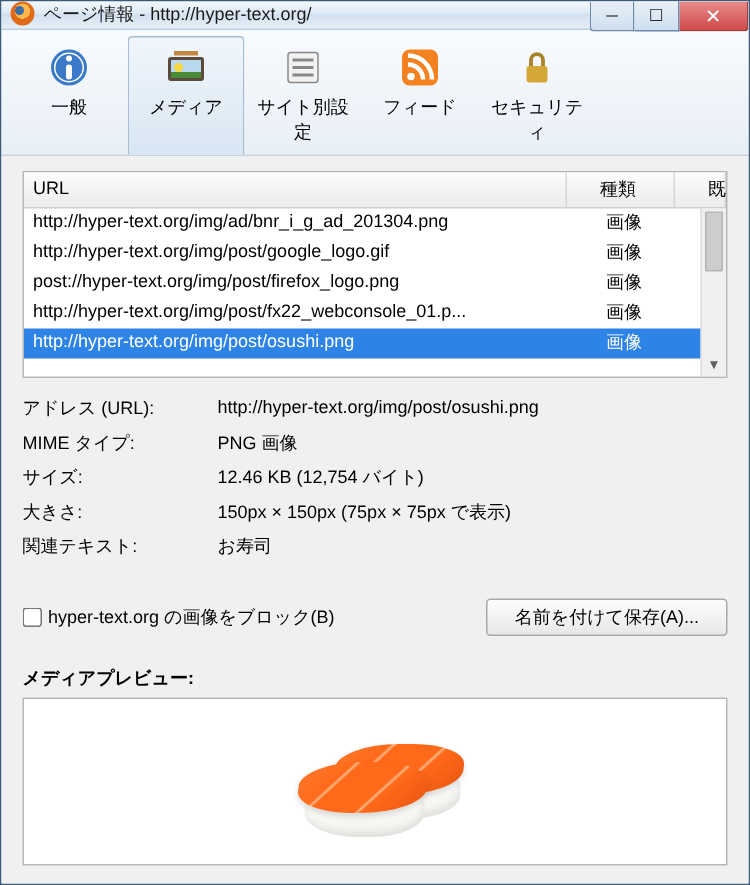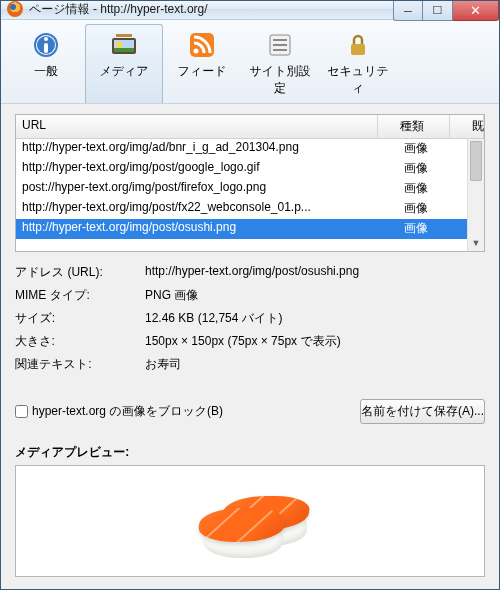--- a/index.html
+++ b/index.html
@@ -44,21 +44,21 @@
 .scrollbar .arr { position:absolute; left:0; right:0; height:17px; display:flex;align-items:center;justify-content:center; color:#606060; font-size:9px;}
 .scrollbar .arr.up{top:0;} .scrollbar .arr.dn{bottom:0;}
 
 .details { margin-top:12px; }
 .drow { display:flex; margin-bottom:6px; }
 .dlabel { width: 130px; }
 .dval { flex:1; }
 
 .blockrow { display:flex; align-items:center; margin-top:20px; }
 .blockrow input { margin-right:4px; }
-.saveasbtn { margin-left:auto; padding:3px 0; background:linear-gradient(#fdfdfd,#e8e8e8); border:1px solid #a8a8a8; border-radius:3px; cursor:pointer; }
+.saveasbtn { margin-left:auto; padding:3px 18px; background:linear-gradient(#fdfdfd,#e8e8e8); border:1px solid #a8a8a8; border-radius:3px; cursor:pointer; }
 
 .previewlabel { margin-top:20px; font-weight:bold; }
 .previewbox { flex:1; margin-top:4px; border:1px solid #b5b5b5; background:#fff; display:flex; align-items:center; justify-content:center; position:relative; overflow:hidden; }
 .sushi { width:150px; height:110px; position:relative; }
 .rice { position:absolute; width:80px; height:36px; background:linear-gradient(#fff,#f2f2ee); border-radius:40% 40% 45% 45%; box-shadow: inset -2px -3px 5px rgba(0,0,0,0.08); }
 .fish { position:absolute; width:86px; height:34px; border-radius:48% 40% 50% 42%; background:linear-gradient(135deg,#ff7a2e 0%,#ff6a1a 30%,#ffb480 32%,#ff6a1a 34%,#ff6a1a 60%,#ffb480 62%,#ff6a1a 64%,#e65410 100%); transform:skewX(-6deg); box-shadow:0 2px 4px rgba(0,0,0,0.15); }
 .piece1 .rice { left:28px; top:56px; }
 .piece1 .fish { left:24px; top:42px; }
 .piece2 .rice { left:52px; top:44px; }
 .piece2 .fish { left:48px; top:30px; }
@@ -99,38 +99,38 @@
             <circle cx="9" cy="14" r="3" fill="#f5d742"></circle>
             <rect x="4" y="17" width="20" height="4" fill="#4a8a3a"></rect>
             <rect x="6" y="3" width="16" height="3" fill="#c08840"></rect>
           </svg>
       </div>
       <div class="tlabel">メディア</div>
     </div>
     <div class="tab">
       <div class="ticon">
         <svg width="28" height="28">
+            <rect x="4" y="4" width="20" height="20" rx="2" fill="#f2f2f2" stroke="#888"></rect>
+            <rect x="7" y="8" width="14" height="2" fill="#888"></rect>
+            <rect x="7" y="13" width="14" height="2" fill="#888"></rect>
+            <rect x="7" y="18" width="14" height="2" fill="#888"></rect>
+          </svg>
+      </div>
+      <div class="tlabel">サイト別設定</div>
+    </div>
+    <div class="tab">
+      <div class="ticon">
+        <svg width="28" height="28">
             <rect x="2" y="2" width="24" height="24" rx="5" fill="#f58220"></rect>
             <circle cx="8" cy="20" r="2.5" fill="#fff"></circle>
             <path d="M6 12 a10 10 0 0 1 10 10" stroke="#fff" stroke-width="3" fill="none"></path>
             <path d="M6 6 a16 16 0 0 1 16 16" stroke="#fff" stroke-width="3" fill="none"></path>
           </svg>
       </div>
       <div class="tlabel">フィード</div>
-    </div>
-    <div class="tab">
-      <div class="ticon">
-        <svg width="28" height="28">
-            <rect x="4" y="4" width="20" height="20" rx="2" fill="#f2f2f2" stroke="#888"></rect>
-            <rect x="7" y="8" width="14" height="2" fill="#888"></rect>
-            <rect x="7" y="13" width="14" height="2" fill="#888"></rect>
-            <rect x="7" y="18" width="14" height="2" fill="#888"></rect>
-          </svg>
-      </div>
-      <div class="tlabel">サイト別設定</div>
     </div>
     <div class="tab">
       <div class="ticon">
         <svg width="28" height="28">
             <rect x="7" y="13" width="14" height="11" rx="2" fill="#d4a838"></rect>
             <path d="M10 13 v-4 a4 4 0 0 1 8 0 v4" stroke="#a8822a" stroke-width="2.5" fill="none"></path>
           </svg>
       </div>
       <div class="tlabel">セキュリティ</div>
     </div>

